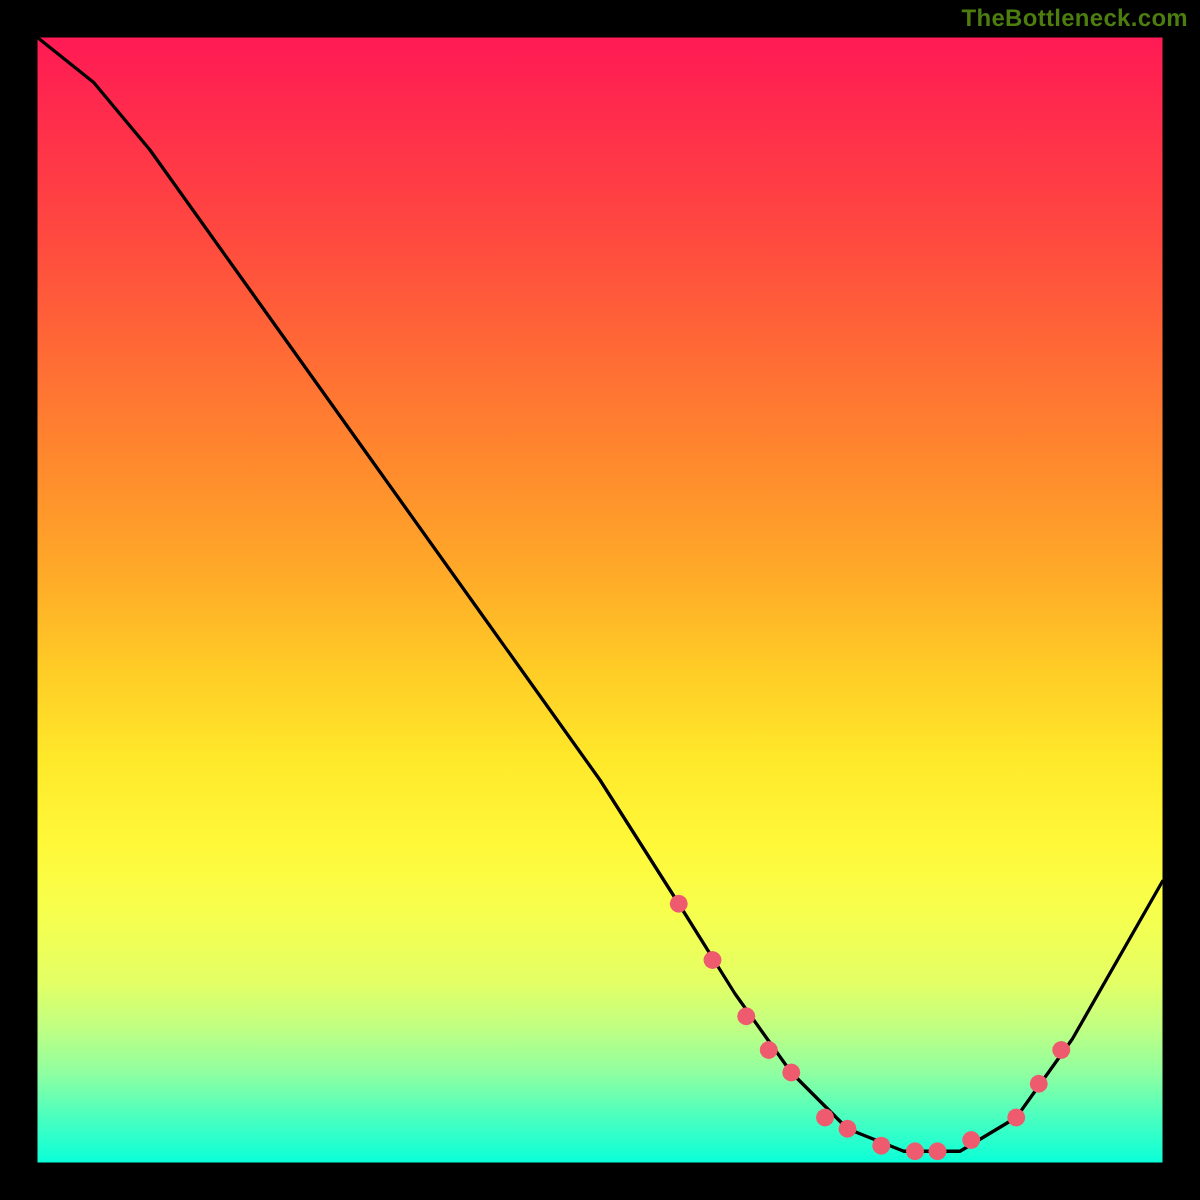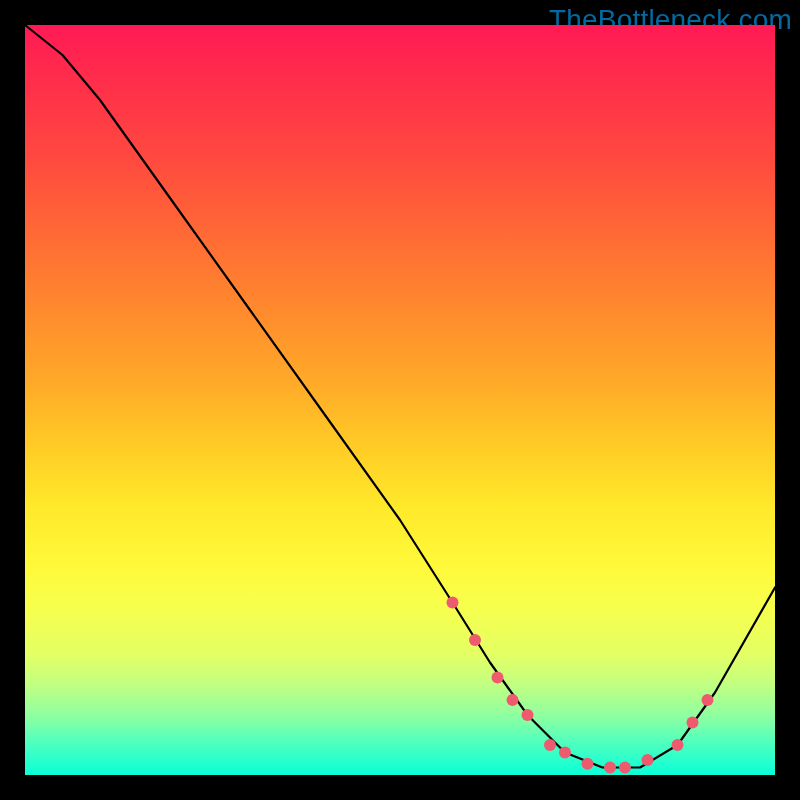--- a/index.html
+++ b/index.html
@@ -40,23 +40,23 @@
       #c0ff82 88%,
       #90ffa0 92%,
       #4affc0 96%,
       #0affd8 100%
     );
   }
   .watermark {
     position: absolute;
     top: 4px;
     right: 8px;
-    color: #0369a1;
-    font-size: 28px;
-    font-weight: 400;
+    color: #4d7c0f;
+    font-size: 16px;
+    font-weight: 700;
     letter-spacing: 0.2px;
     user-select: none;
   }
   svg.curve {
     position: absolute;
     left: 0;
     top: 0;
     width: 750px;
     height: 750px;
     overflow: visible;

